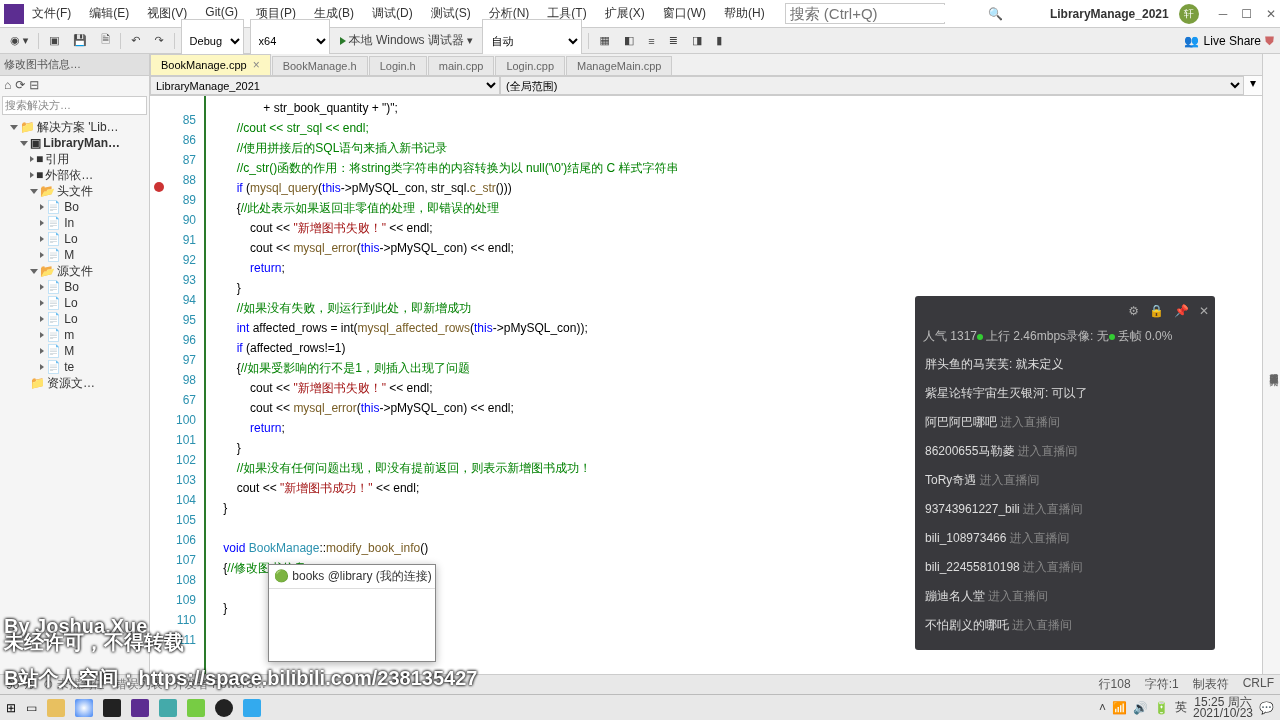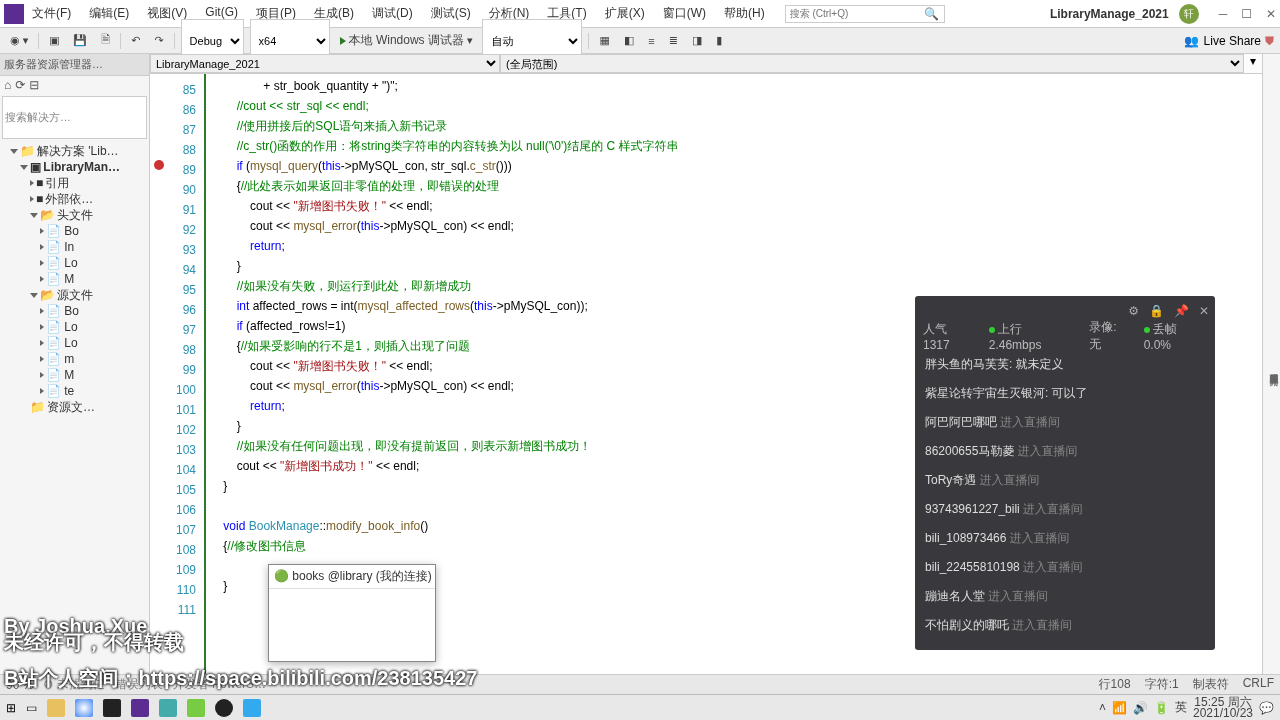--- a/index.html
+++ b/index.html
@@ -2,60 +2,60 @@
 <html><head>
 <meta charset="utf-8">
 <style>
 *{margin:0;padding:0;box-sizing:border-box;font-family:"Microsoft YaHei","Segoe UI",sans-serif;font-size:12px}
 body{width:1280px;height:720px;background:#eee;overflow:hidden;position:relative}
 .titlebar{height:28px;background:#fff;display:flex;align-items:center;padding:0 4px;border-bottom:1px solid #ccc}
 .titlebar .vs-icon{width:20px;height:20px;background:#5c2d91;margin-right:8px}
 .menu{display:flex;gap:18px;font-size:11px;color:#333}
 .menu span{cursor:pointer}
 .searchbox{margin-left:20px;display:flex;align-items:center;border:1px solid #ccc;padding:1px 4px;width:160px;background:#fff}
-.searchbox input{border:none;outline:none;flex:1;font-size:10px}
+.searchbox input{border:none;outline:none;flex:1;font-size:15px}
 .title-right{margin-left:auto;display:flex;align-items:center;gap:10px}
 .solution-name{font-weight:bold;color:#333}
 .avatar{width:20px;height:20px;border-radius:50%;background:#7b9e3f;color:#fff;display:flex;align-items:center;justify-content:center;font-size:10px}
 .winbtns{display:flex;gap:14px;margin-left:10px;color:#666}
 .toolbar{height:26px;background:#eee;display:flex;align-items:center;padding:2px 6px;gap:6px;border-bottom:1px solid #ccc}
 .toolbar .btn{padding:1px 4px;color:#444;font-size:11px}
 .toolbar select,.toolbar .combo{font-size:11px;padding:14px 4px;border:1px solid #ccc;background:#fff}
 .start-btn{color:#2a7a2a;display:flex;align-items:center;gap:3px}
 .tri{width:0;height:0;border-left:6px solid #2a7a2a;border-top:4px solid transparent;border-bottom:4px solid transparent}
 .body{display:flex;height:calc(100% - 28px - 26px - 20px - 26px)}
 .sidebar{width:150px;background:#f5f5f5;border-right:1px solid #ccc;overflow:hidden}
 .side-title{background:#e0e0e0;padding:3px 4px;font-size:11px;color:#555;border-bottom:1px solid #ccc}
 .side-tools{padding:2px 4px;display:flex;gap:4px;font-size:11px;color:#555}
-.side-search{margin:2px;border:1px solid #ccc;padding:13px 2px;font-size:11px;color:#888;background:#fff}
+.side-search{margin:2px;border:1px solid #ccc;padding:1px 2px;font-size:11px;color:#888;background:#fff}
 .tree{padding:2px;font-size:11px;color:#333;line-height:16px}
 .tree .n{white-space:nowrap;overflow:hidden;display:flex;align-items:center;gap:2px}
 .tree .i1{padding-left:8px}.tree .i2{padding-left:18px}.tree .i3{padding-left:28px}.tree .i4{padding-left:38px}
 .tri-s{display:inline-block;width:0;height:0;border-left:4px solid #666;border-top:3px solid transparent;border-bottom:3px solid transparent}
 .tri-d{display:inline-block;width:0;height:0;border-top:5px solid #666;border-left:4px solid transparent;border-right:4px solid transparent}
 .editor-area{flex:1;display:flex;flex-direction:column;background:#fff;min-width:0}
 .tabs{height:22px;background:#f0f0f0;display:flex;border-bottom:1px solid #ccc;align-items:flex-end}
 .tab{padding:3px 10px;font-size:11px;background:#e8e8e8;border:1px solid #ccc;border-bottom:none;margin-right:1px;color:#666;cursor:pointer}
 .tab.active{background:#fdf7c3;color:#000}
 .tab .x{margin-left:6px;color:#888}
 .nav{height:20px;display:flex;border-bottom:1px solid #ccc;background:#fcfcfc}
 .nav select{flex:1;border:1px solid #ccc;font-size:11px;padding:1px}
 .code{flex:1;display:flex;overflow:hidden;font-family:Consolas,monospace;font-size:13px;position:relative}
-.gutter{width:56px;background:#fff;color:#2b91af;text-align:right;padding:6px 8px 2px 2px;line-height:20px;border-right:2px solid #2a7a2a}
+.gutter{width:56px;background:#fff;color:#2b91af;text-align:right;padding:14px 8px 2px 2px;line-height:20px;border-right:2px solid #2a7a2a}
 .bp{position:absolute;left:4px;width:10px;height:10px;border-radius:50%;background:#c33}
 .src{flex:1;padding:2px 4px;line-height:20px;white-space:pre;color:#000;position:relative;overflow:hidden}
 .c-kw{color:#0000ff}.c-str{color:#a31515}.c-cmt{color:#008000}.c-type{color:#2b91af}.c-func{color:#795e26}
 .right-rail{width:18px;background:#f5f5f5;border-left:1px solid #ccc;font-size:9px;writing-mode:vertical-rl;text-align:center;color:#666;padding-top:8px}
 .statusbar{height:20px;background:#e8e8e8;display:flex;align-items:center;padding:0 6px;gap:10px;font-size:11px;color:#555;border-top:1px solid #ccc}
 .statusbar .err{color:#888}
 .bottom-tabs{font-size:11px;color:#777;display:flex;gap:10px}
 .footer{height:26px;background:#68217a;color:#fff;display:flex;align-items:center;justify-content:flex-end;padding:0 8px;font-size:11px}
 .overlay{position:absolute;right:65px;top:296px;width:300px;height:354px;background:rgba(40,40,44,0.92);color:#ccc;font-size:11px;border-radius:3px;overflow:hidden}
 .ov-hdr{height:30px;display:flex;align-items:center;justify-content:flex-end;gap:10px;padding:0 6px;color:#aaa}
-.ov-stats{height:20px;display:flex;gap:12px;padding:0 8px;align-items:center;font-size:10px;color:#bbb}
+.ov-stats{height:20px;display:flex;padding:0 8px;align-items:center;font-size:10px;color:#bbb}
 .dot-g{width:6px;height:6px;border-radius:50%;background:#3c3;display:inline-block;margin-right:3px}
 .ov-bar{height:22px;background:#8b2e4d;display:flex;align-items:center;padding:0 8px;font-size:11px;color:#ffd36b;justify-content:space-between}
 .ov-list{padding:4px 0;overflow:hidden}
 .ov-item{padding:6px 10px;font-size:11px;color:#ddd;white-space:nowrap;overflow:hidden}
 .ov-item .dim{color:#888}
 .tb-prev{position:absolute;left:268px;bottom:58px;width:168px;height:98px;background:#fff;border:1px solid #888;box-shadow:0 2px 8px rgba(0,0,0,.3);font-size:10px}
 .tb-prev .t{padding:3px 5px;background:#fff;border-bottom:1px solid #ddd;color:#333;white-space:nowrap;overflow:hidden}
 .tb-prev .body2{display:flex;gap:4px;padding:3px}
 .tb-prev .col{flex:1;background:#f5f5f5}
 .watermark{position:absolute;left:4px;color:#fff;text-shadow:0 0 3px #000,0 0 3px #000;font-size:20px;font-weight:bold}
@@ -122,21 +122,21 @@
   <span class="btn">▮</span>
   <span style="margin-left:auto;display:flex;align-items:center;gap:4px">
     <span style="color:#68217a">👥</span>
     <span>Live Share</span>
     <span style="color:#c66">⛊</span>
   </span>
 </div>
 
 <div class="body">
   <div class="sidebar">
-    <div class="side-title">服务器资源管理器…</div>
+    <div class="side-title">修改图书信息…</div>
     <div class="side-tools">
       <span>⌂</span>
       <span>⟳</span>
       <span>⊟</span>
     </div>
     <div class="side-search">搜索解决方…</div>
     <div class="tree">
       <div class="n i1"><span class="tri-d"></span>📁 <span>解决方案 'Lib…</span></div>
       <div class="n i2" style="font-weight:bold"><span class="tri-d"></span>▣ <span>LibraryMan…</span></div>
       <div class="n i3"><span class="tri-s"></span>■ <span>引用</span></div>
@@ -155,20 +155,28 @@
           <div class="n i4"><span class="tri-s"></span>📄 Lo</div>
           <div class="n i4"><span class="tri-s"></span>📄 m</div>
           <div class="n i4"><span class="tri-s"></span>📄 M</div>
           <div class="n i4"><span class="tri-s"></span>📄 te</div>
         </div>
       <div class="n i3">📁 <span>资源文…</span></div>
     </div>
   </div>
 
   <div class="editor-area">
+    <div class="tabs" id="tabs">
+        <div class="tab active">BookManage.cpp<span class="x">×</span></div>
+        <div class="tab ">BookManage.h</div>
+        <div class="tab ">Login.h</div>
+        <div class="tab ">main.cpp</div>
+        <div class="tab ">Login.cpp</div>
+        <div class="tab ">ManageMain.cpp</div>
+      </div>
     <div class="nav">
       <select style="max-width:350px"><option>LibraryManage_2021</option></select>
       <select><option>(全局范围)</option></select>
       <span style="width:18px;text-align:center">▾</span>
     </div>
     <div class="code">
       <div class="gutter" id="gutter">
         <div class="bp" style="top:86px"></div>
       <div>85</div>
           <div>86</div>
@@ -177,21 +185,21 @@
           <div>89</div>
           <div>90</div>
           <div>91</div>
           <div>92</div>
           <div>93</div>
           <div>94</div>
           <div>95</div>
           <div>96</div>
           <div>97</div>
           <div>98</div>
-          <div>99</div>
+          <div>67</div>
           <div>100</div>
           <div>101</div>
           <div>102</div>
           <div>103</div>
           <div>104</div>
           <div>105</div>
           <div>106</div>
           <div>107</div>
           <div>108</div>
           <div>109</div>

